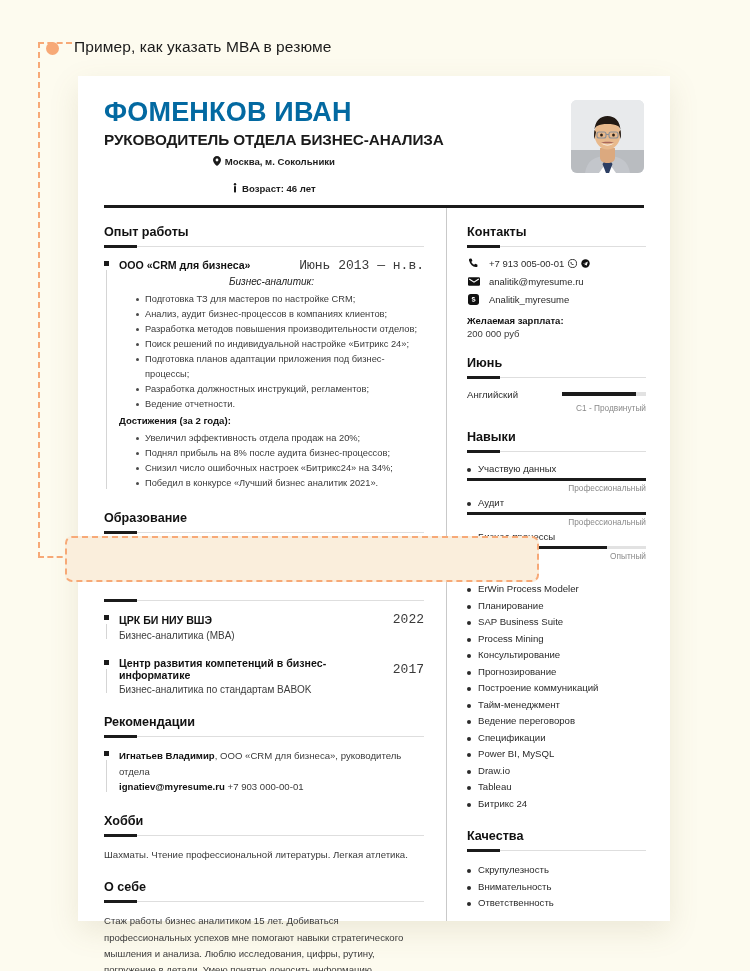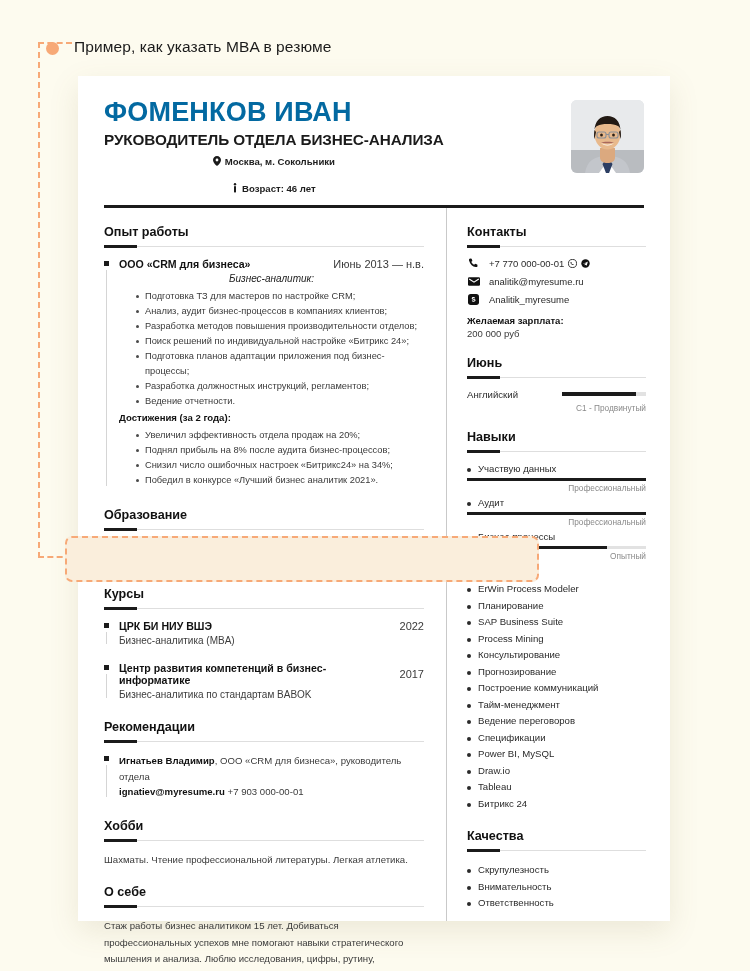--- a/index.html
+++ b/index.html
@@ -79,21 +79,21 @@
   .entry::before {
     content: ""; position: absolute; left: 0; top: 3px;
     width: 5px; height: 5px; background: #1b1b1b;
   }
   .entry::after {
     content: ""; position: absolute; left: 2px; top: 12px; bottom: 2px;
     width: 1px; background: #d5d5d5;
   }
   .entry-head { display: flex; justify-content: space-between; align-items: center; gap: 10px; }
   .entry-title { font-size: 10.6px; font-weight: bold; color: #111; }
-  .entry-date { font-size: 11px; color: #3a3a3a; white-space: nowrap; }
+  .entry-date { font-size: 13px; color: #3a3a3a; white-space: nowrap; font-family: Liberation Mono, monospace; }
   .entry-sub { font-size: 10px; color: #3c3c3c; margin-top: 3px; }
   .entry-sub.italic { font-style: italic; color: #222; text-align: center; }
 
   ul.dots { list-style: none; margin: 5px 0 0 0; padding-left: 17px; }
   ul.dots li {
     position: relative; font-size: 9.3px; color: #3a3a3a;
     line-height: 1.62; padding-left: 9px;
   }
   ul.dots li::before {
     content: ""; position: absolute; left: 0; top: 6px;
@@ -245,21 +245,20 @@
               <div class="entry-title">РЭУ им. Г. В. Плеханова, Бакалавр</div>
               <div class="entry-date">2011</div>
             </div>
             <div class="entry-sub">Экономики и права, Макроэкономическое планирование</div>
           </div>
         </div>
 
         <div class="spacer-md"></div>
 
         <div>
-          <div class="sec-title">Курсы</div>
           <div class="sec-rule"></div>
           <div class="entry mba-entry">
             <div class="entry-head">
               <div class="entry-title">ЦРК БИ НИУ ВШЭ</div>
               <div class="entry-date">2022</div>
             </div>
             <div class="entry-sub">Бизнес-аналитика (MBA)</div>
           </div>
           <div style="height:13px"></div>
           <div class="entry">
@@ -306,21 +305,21 @@
           <div class="sec-title">Контакты</div>
           <div class="sec-rule"></div>
 
           <div class="contact-row">
             <span class="contact-ico">
               <svg width="11" height="11" viewBox="0 0 12 12">
                   <path d="M2.4.6 4 .9l.8 2.4-1.2.9c.6 1.6 1.6 2.6 3.2 3.2l.9-1.2 2.4.8.3 1.6c-.1.9-.9 1.4-2 1.3C5.1 9.5 2.5 6.9 1.1 2.6 1 1.5 1.5.7 2.4.6z" fill="#111"></path>
                 </svg>
             </span>
             <span class="contact-txt">
-              <span>+7 770 000-00-01</span>
+              <span>+7 913 005-00-01</span>
               <svg width="9" height="9" viewBox="0 0 12 12">
                   <circle cx="6" cy="6" r="5.4" fill="none" stroke="#111" stroke-width="1.1"></circle>
                   <path d="M3.9 4c.3-.1.6 0 .7.3l.3.7-.4.5c.3.7.8 1.2 1.5 1.5l.5-.4.7.3c.3.1.4.4.3.7-.2.4-.7.6-1.2.4C5 7.5 3.9 6.4 3.4 5.2c-.2-.5 0-1 .5-1.2z" fill="#111"></path>
                 </svg>
               <svg width="9" height="9" viewBox="0 0 12 12">
                   <circle cx="6" cy="6" r="5.6" fill="#111"></circle>
                   <path d="M3 6.1 8.6 3.6c.3-.1.5.1.4.4L7.8 8.4c-.1.3-.3.4-.6.2L5.9 7.5l-.7.7c-.1.1-.2.1-.3 0l.1-1.4 2.6-2.4c.1-.1 0-.2-.1-.1L4.3 6.1l-1.2-.4c-.3-.1-.3-.3 0-.4z" fill="#fff"></path>
                 </svg>
             </span>
           </div>

